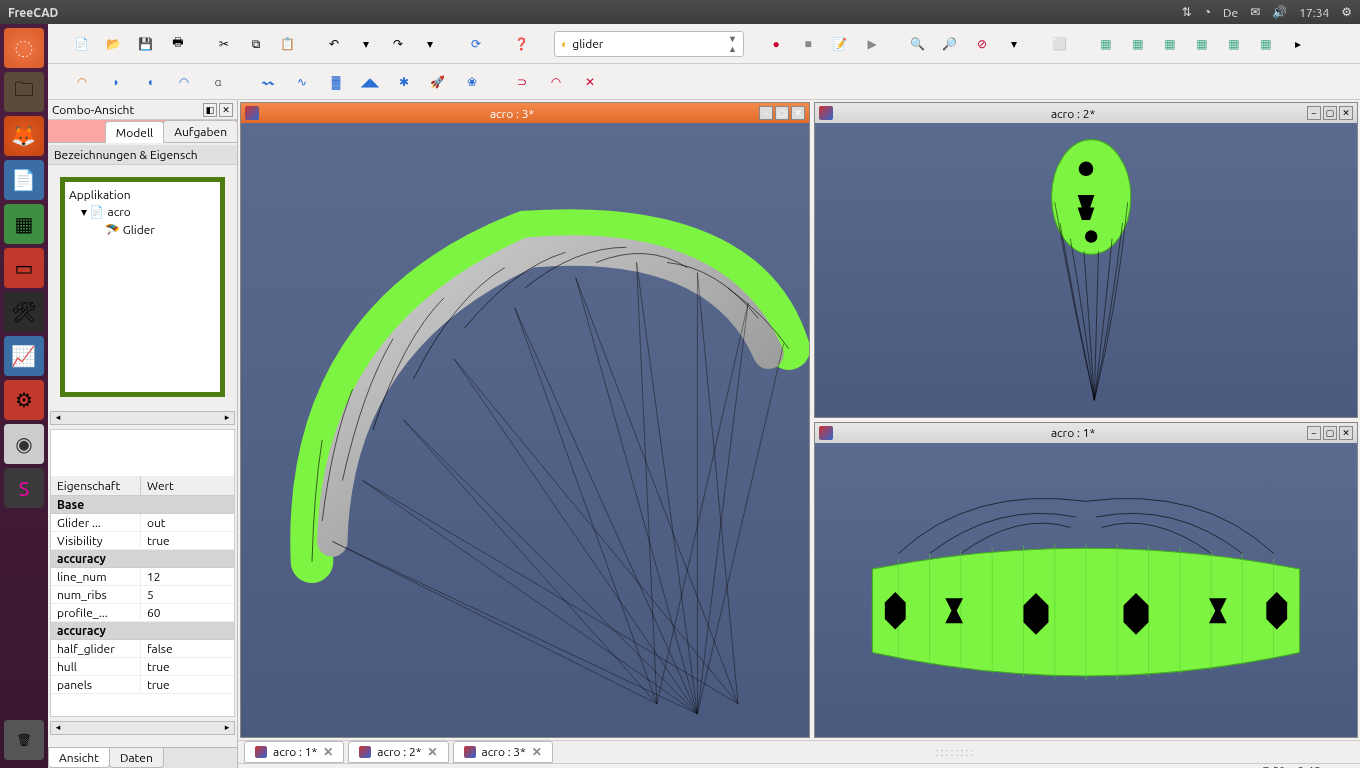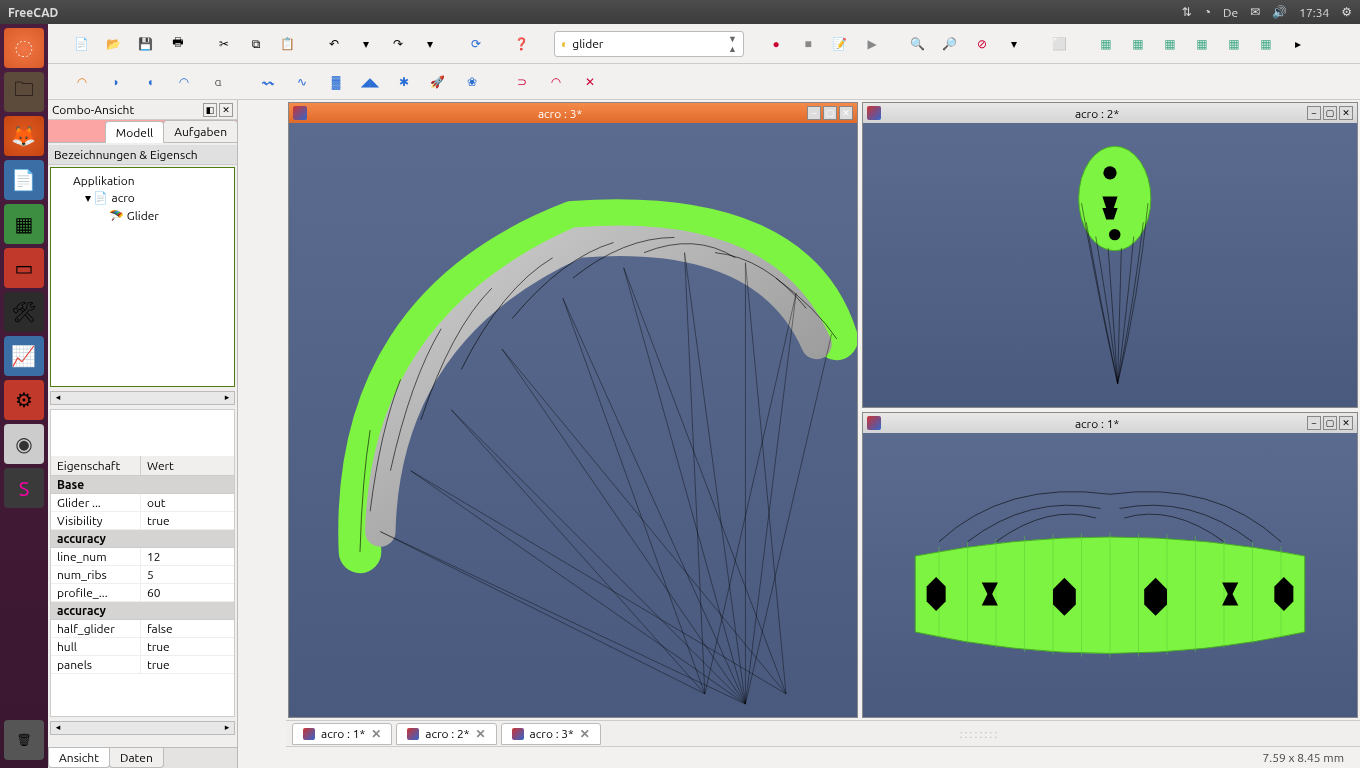--- a/index.html
+++ b/index.html
@@ -27,32 +27,32 @@
 
 
 .app { position: absolute; left: 48px; top: 24px; right: 0; bottom: 0; display: flex; flex-direction: column; background: #f2f1f0; }
 .toolbar { height: 40px; display: flex; align-items: center; gap: 4px; padding: 0 20px; border-bottom: 1px solid #ccc; }
 .toolbar2 { height: 36px; display: flex; align-items: center; gap: 6px; padding: 0 20px; border-bottom: 1px solid #ccc; }
 .tbtn { width: 28px; height: 28px; display:flex;align-items:center;justify-content:center; border-radius:3px; }
 .tsep { width: 10px; }
 .workbench-sel { width: 190px; height: 26px; border: 1px solid #bbb; background: #fff; display: flex; align-items: center; padding: 0 6px; border-radius:3px;}
 .workbench-sel .ws-drop{margin-left:auto;font-size:9px;color:#666;}
 
-.body { flex: 1; display: flex; min-height: 0; gap: 48px; }
+.body { flex: 1; display: flex; min-height: 0; }
 
 
 .combo { width: 190px; border-right: 1px solid #bbb; display: flex; flex-direction: column; background: #f0efee; }
 .combo .panelhdr { height: 20px; display:flex;align-items:center;padding:0 4px;border-bottom:1px solid #ccc;}
 .combo .panelhdr .pttl{flex:1;}
 .combo .panelhdr .pbtn{width:14px;height:14px;border:1px solid #999;font-size:9px;display:flex;align-items:center;justify-content:center;margin-left:2px;}
 .tabs { display: flex; border-bottom: 1px solid #bbb; background:#fca5a5;justify-content:flex-end;}
 .tab { padding: 4px 10px; border: 1px solid #bbb; border-bottom: none; background: #f0efee; margin-right:-1px;border-radius:4px 4px 0 0;}
 .tab.active { background: #fff; position:relative;top:1px;}
 .treehdr{background:#e0e0e0;padding:3px 6px;border-bottom:1px solid #ccc;margin-top:2px;}
-.tree { flex: 0 0 220px; padding: 4px 22px; overflow: hidden; background:#fff;border:1px solid #4d7c0f;margin:2px;}
+.tree { flex: 0 0 220px; padding: 4px 4px; overflow: hidden; background:#fff;border:5px solid #4d7c0f;margin:12px;}
 .tree .trow { padding: 2px 0; }
 .tree .trow.l1{padding-left:12px;}
 .tree .trow.l2{padding-left:36px;}
 .hscroll{height:14px;border:1px solid #bbb;background:#e8e8e8;margin:2px;display:flex;}
 .hscroll .ar{width:14px;text-align:center;font-size:9px;}
 .hscroll .trk{flex:1;}
 
 .proptbl { flex:1; overflow:hidden; margin:2px; border:1px solid #ccc;background:#fff;}
 .proptbl .ph{display:flex;border-bottom:1px solid #ccc;background:#f0efee;margin-top:46px;}
 .proptbl .ph div{padding:3px 6px;}

